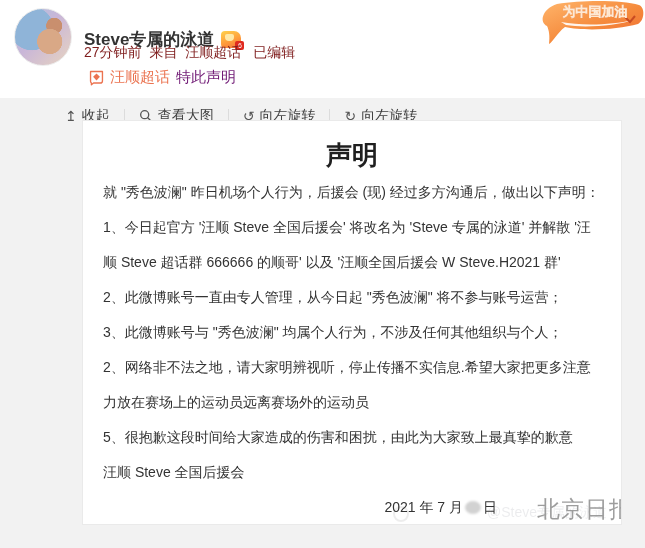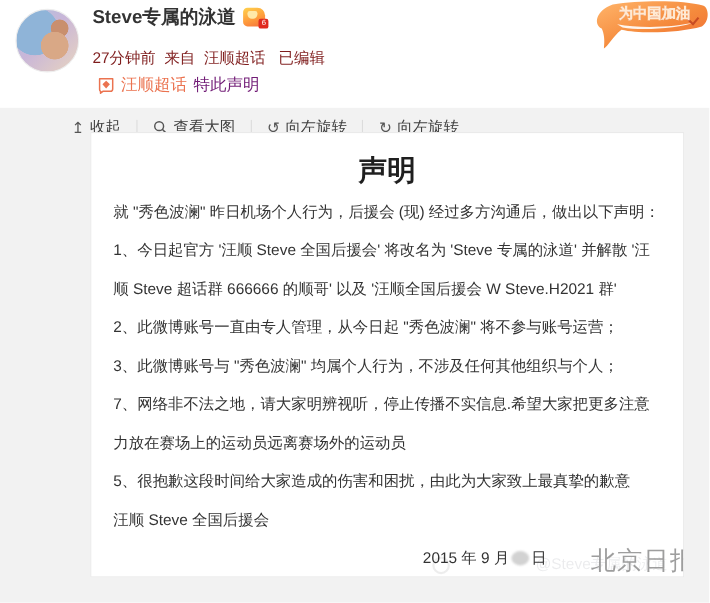--- a/index.html
+++ b/index.html
@@ -14,21 +14,21 @@
   .header { position:absolute; top:0; left:0; width:645px; height:98px; background:#fff; }
   .avatar {
     position:absolute; left:14px; top:8px; width:58px; height:58px; border-radius:50%;
     background:
       radial-gradient(circle at 62% 58%, #d9a886 0 26%, transparent 27%),
       radial-gradient(circle at 70% 30%, #c98f6e 0 14%, transparent 15%),
       radial-gradient(circle at 30% 35%, #8fb4d8 0 40%, transparent 41%),
       linear-gradient(135deg,#a8c4e0 0%, #c9b6d8 45%, #e8d4c0 100%);
     border:1px solid #ededed;
   }
-  .name-row { position:absolute; left:84px; top:4px; display:flex; align-items:center; gap:7px;justify-content:flex-end; }
+  .name-row { position:absolute; left:84px; top:28px; display:flex; align-items:center; gap:7px;justify-content:flex-end; }
   .username { font-size:17px; font-weight:bold; color:#333; cursor:pointer; }
   .badge {
     position:relative; width:20px; height:17px; border-radius:4px 7px 4px 4px;
     background:linear-gradient(160deg,#ffd24d 0%, #ff9d3c 55%, #f4703a 100%);
   }
   .badge::before {
     content:""; position:absolute; left:4px; top:3px; width:9px; height:7px;
     background:#ffe9a8; border-radius:2px 2px 4px 4px;
   }
   .badge-num {
@@ -151,22 +151,22 @@
     </span>
   </div>
 
   <div class="statement">
     <div class="st-inner">
       <h1 class="st-title">声明</h1>
       <p class="st-line">就 "秀色波澜" 昨日机场个人行为，后援会 (现) 经过多方沟通后，做出以下声明：</p>
       <p class="st-line">1、今日起官方 '汪顺 Steve 全国后援会' 将改名为 'Steve 专属的泳道' 并解散 '汪顺 Steve 超话群 666666 的顺哥' 以及 '汪顺全国后援会 W Steve.H2021 群'</p>
       <p class="st-line">2、此微博账号一直由专人管理，从今日起 "秀色波澜" 将不参与账号运营；</p>
       <p class="st-line">3、此微博账号与 "秀色波澜" 均属个人行为，不涉及任何其他组织与个人；</p>
-      <p class="st-line">7、网络非不法之地，请大家明辨视听，停止传播不实信息.希望大家把更多注意力放在赛场上的运动员远离赛场外的运动员</p>
+      <p class="st-line">2、网络非不法之地，请大家明辨视听，停止传播不实信息.希望大家把更多注意力放在赛场上的运动员远离赛场外的运动员</p>
       <p class="st-line">5、很抱歉这段时间给大家造成的伤害和困扰，由此为大家致上最真挚的歉意</p>
       <p class="st-line st-sig">汪顺 Steve 全国后援会</p>
-      <p class="st-line st-date"><span>2015 年 9 月</span><span class="blob"></span><span>日</span></p>
+      <p class="st-line st-date"><span>2021 年 7 月</span><span class="blob"></span><span>日</span></p>
     </div>
     <span class="faint-logo"></span>
     <span class="faint-mark">@Steve专属的泳道</span>
     <span class="bj-watermark">北京日报</span>
   </div>
 </div>
 
 </body></html>

